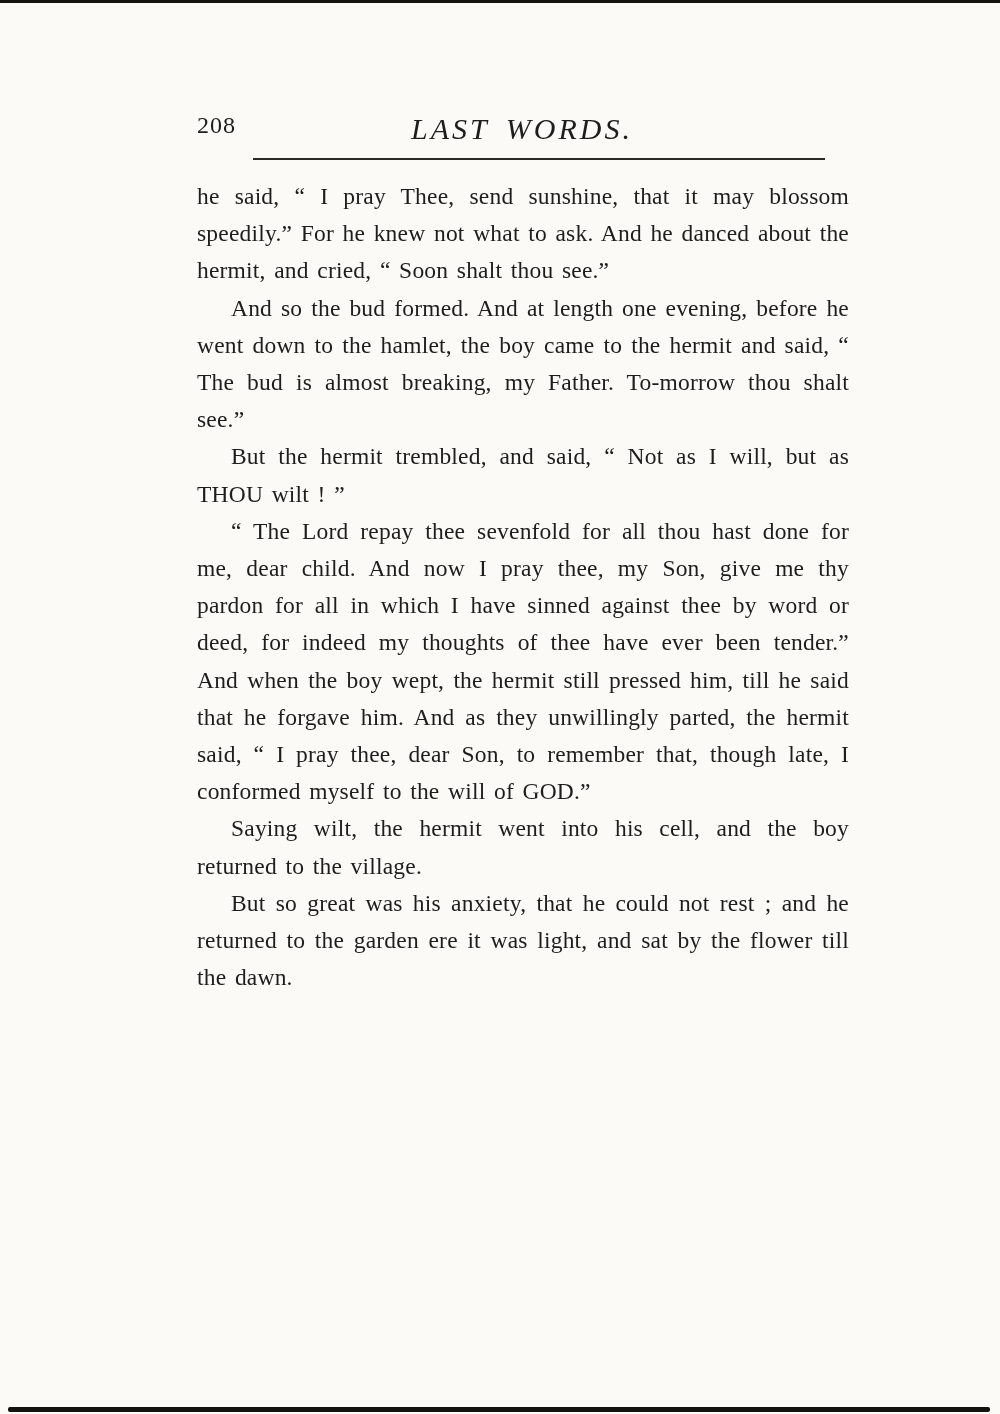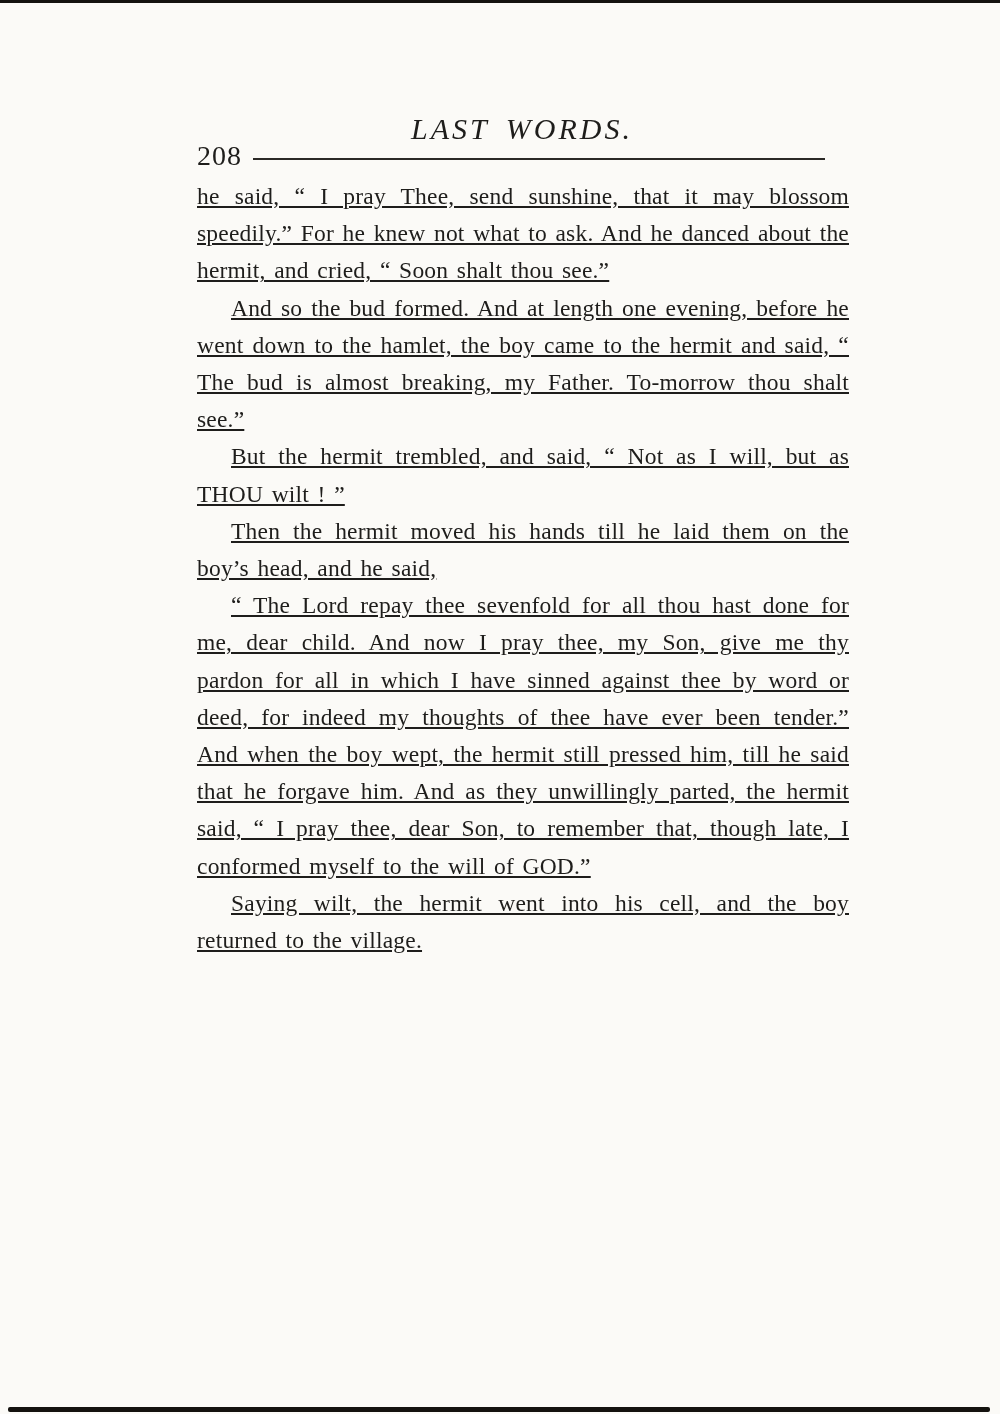--- a/index.html
+++ b/index.html
@@ -35,23 +35,22 @@
     position: absolute;
     top: 112px;
     left: 197px;
     width: 650px;
     height: 34px;
   }
   .page-number {
     position: absolute;
     left: 0;
     top: 0;
-    font-size: 28px;
+    font-size: 24px;
     letter-spacing: 1px;
-    margin-top: 28px;
   }
   .running-title {
     position: absolute;
     left: 0;
     right: 0;
     top: 0;
     text-align: center;
     font-style: italic;
     font-size: 30px;
     letter-spacing: 3px;
@@ -63,21 +62,20 @@
     left: 253px;
     width: 572px;
     height: 0;
     border-top: 2px solid #2b2926;
   }
   .content {
     position: absolute;
     top: 178px;
     left: 197px;
     width: 652px;
-    text-decoration: underline;
   }
   .content p {
     margin: 0;
     font-size: 23.5px;
     line-height: 37.2px;
     text-align: justify;
     letter-spacing: 0.2px;
     word-spacing: 2.5px;
   }
   .content p.indent {
@@ -96,18 +94,18 @@
     <span class="page-number">208</span>
     <span class="running-title">LAST WORDS.</span>
   </div>
 
   <div class="header-rule"></div>
 
   <div class="content">
     <p>he said, “ I pray Thee, send sunshine, that it may blossom speedily.”   For he knew not what to ask. And he danced about the hermit, and cried, “ Soon shalt thou see.”</p>
     <p class="indent">And so the bud formed.   And at length one evening, before he went down to the hamlet, the boy came to the hermit and said, “ The bud is almost breaking, my Father.   To-morrow thou shalt see.”</p>
     <p class="indent">But the hermit trembled, and said, “ Not as I will, but as THOU wilt ! ”</p>
-    <p class="indent">Then the hermit moved his hands till he laid them on the boy’s head, and he said,</p>
     <p class="indent">“ The Lord repay thee sevenfold for all thou hast done for me, dear child.   And now I pray thee, my Son, give me thy pardon for all in which I have sinned against thee by word or deed, for indeed my thoughts of thee have ever been tender.”   And when the boy wept, the hermit still pressed him, till he said that he forgave him.   And as they unwillingly parted, the hermit said, “ I pray thee, dear Son, to remember that, though late, I conformed myself to the will of GOD.”</p>
     <p class="indent">Saying wilt, the hermit went into his cell, and the boy returned to the village.</p>
+    <p class="indent">But so great was his anxiety, that he could not rest ; and he returned to the garden ere it was light, and sat by the flower till the dawn.</p>
   </div>
 
 </div>
 
 </body></html>

